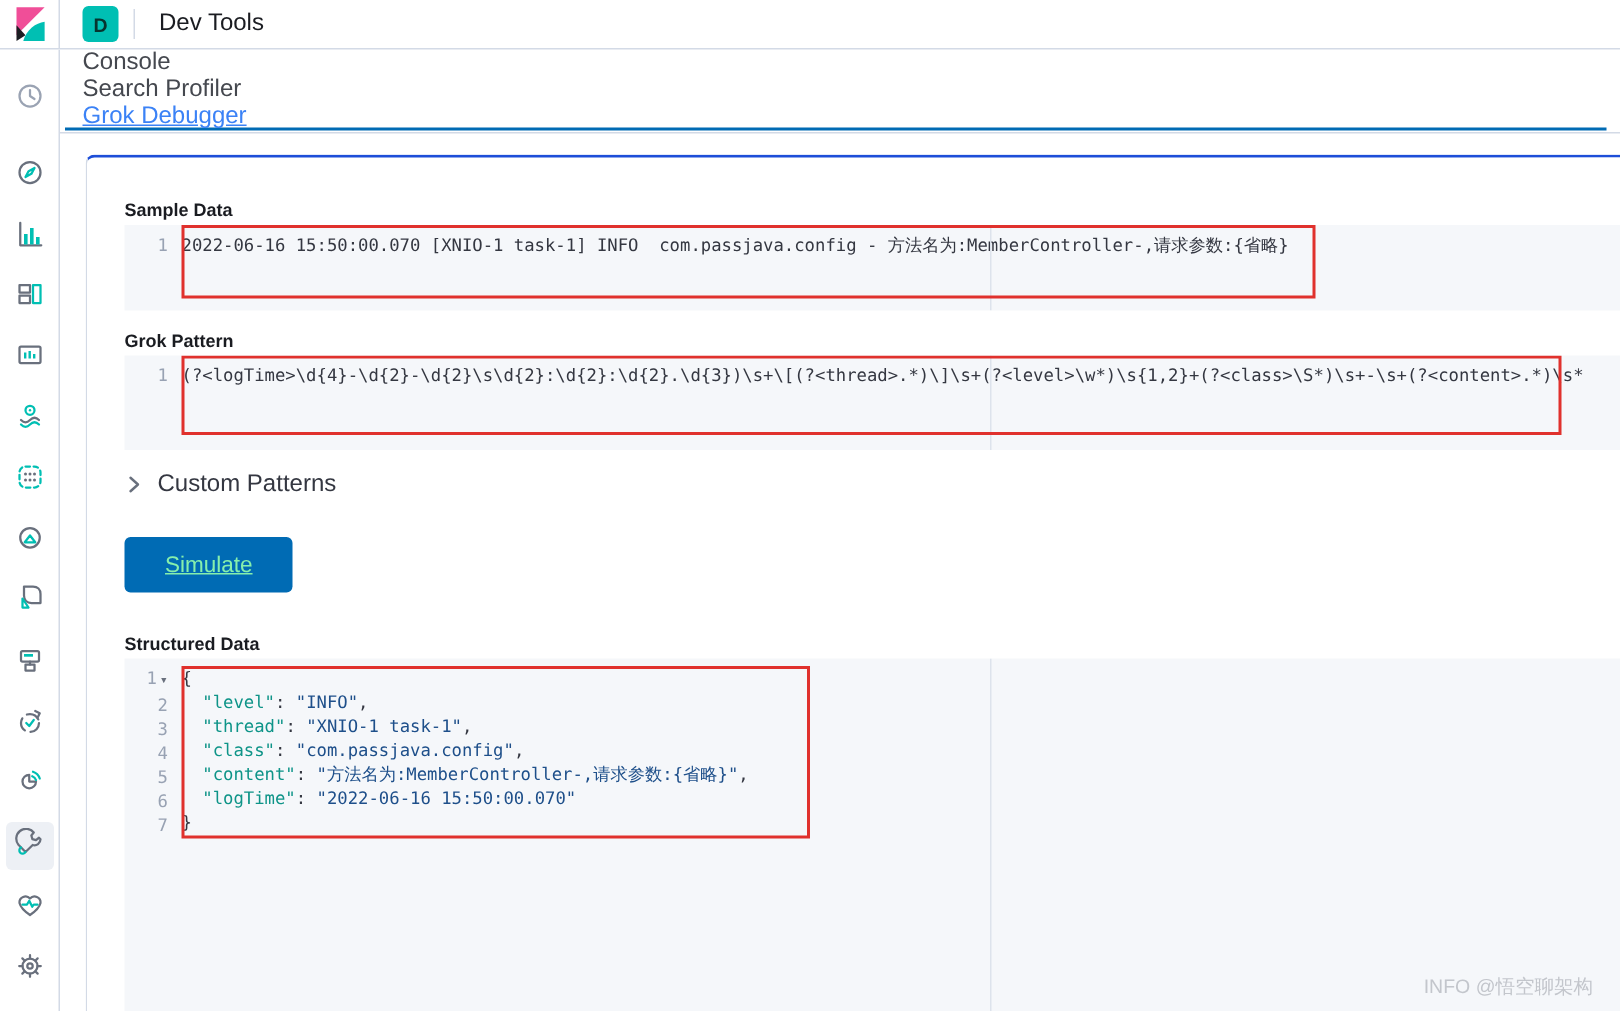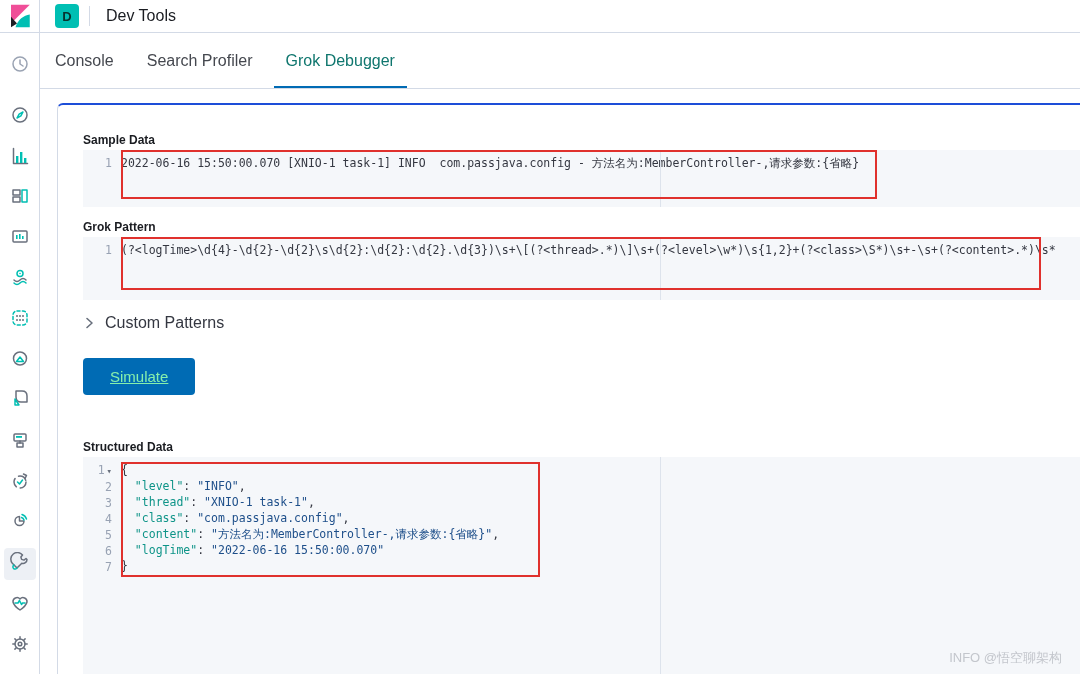--- a/index.html
+++ b/index.html
@@ -19,24 +19,24 @@
   
   .sidebar { position:absolute; left:0; top:33px; width:40px; height:641px;
     background:#fff; border-right:1px solid #D3DAE6; z-index:20; }
   .nav-item { position:absolute; left:4px; width:32px; height:32px; border-radius:4px;
     display:flex; align-items:center; justify-content:center; cursor:pointer; }
   .nav-item.active { background:#edf0f5; }
   .nav-item svg { width:20px; height:20px; }
 
   
   .tabbar { position:absolute; left:40px; top:33px; width:1040px; height:56px;
-    background:#fff; border-bottom:1px solid #D3DAE6; padding-left:3px; display:flex; align-items:stretch; }
+    background:#fff; border-bottom:1px solid #D3DAE6; padding-left:3px; display:flex; align-items:stretch;flex-direction:column; }
   .tab { border:none; background:none; font-family:inherit; font-size:16px; color:#45484f;
     padding:0 12px; margin-right:9px; display:inline-flex; align-items:center; cursor:pointer; }
-  .tab.active { color:#0f766e; box-shadow:inset 0 -2px 0 #006BB4; }
+  .tab.active { color:#3b82f6; box-shadow:inset 0 -2px 0 #006BB4;text-decoration:underline; }
 
   
   .panel { position:absolute; left:57px; top:103px; width:1023px; height:665px;
     background:#fff; border-top:2px solid #1d4ed8; border-left:1px solid #D3DAE6;
     border-radius:6px 0 0 0; padding:28px 0 0 25px; }
   .field-label { font-size:12px; font-weight:bold; color:#1a1c21; margin-bottom:3px; }
 
   
   .editor { position:relative; background:#F5F7FA; overflow:hidden;
     font-family:"DejaVu Sans Mono", monospace; font-size:11.5px; line-height:16px;
@@ -47,21 +47,21 @@
   .fold-caret { color:#69707D; font-size:9px; margin-left:2px; }
   .ruler { position:absolute; top:0; bottom:0; left:577px; width:1px; background:#dde3ec; }
   .annotation-box { position:absolute; border:2px solid #E0312D; pointer-events:none; z-index:5; }
   #editor-sample { height:57px; }
   #editor-grok { height:63px; margin-top:0; }
   #editor-structured { height:236px; }
   .jt-key { color:#0e9488; }
   .jt-val { color:#1e4f8a; }
 
   .label-grok { margin-top:13px; }
-  .label-structured { margin-top:45px; }
+  .label-structured { margin-top:27px; }
 
   
   .custom-patterns { margin-top:14px; display:flex; align-items:center; gap:10px;
     font-size:16px; color:#343741; cursor:pointer; background:none; border:none; font-family:inherit; padding:0;justify-content:space-between; }
   .chevron { width:12px; height:12px; }
   .simulate-btn { margin-top:26px; display:inline-block; background:#006BB4; color:#86efac;
     border:none; border-radius:4px; height:37px; padding:0 27px; font-size:15px;
     font-family:inherit; text-decoration:underline; cursor:pointer; }
 
   .watermark { position:absolute; right:18px; bottom:7px; font-size:13px; color:#c3c6cc; z-index:15; }

